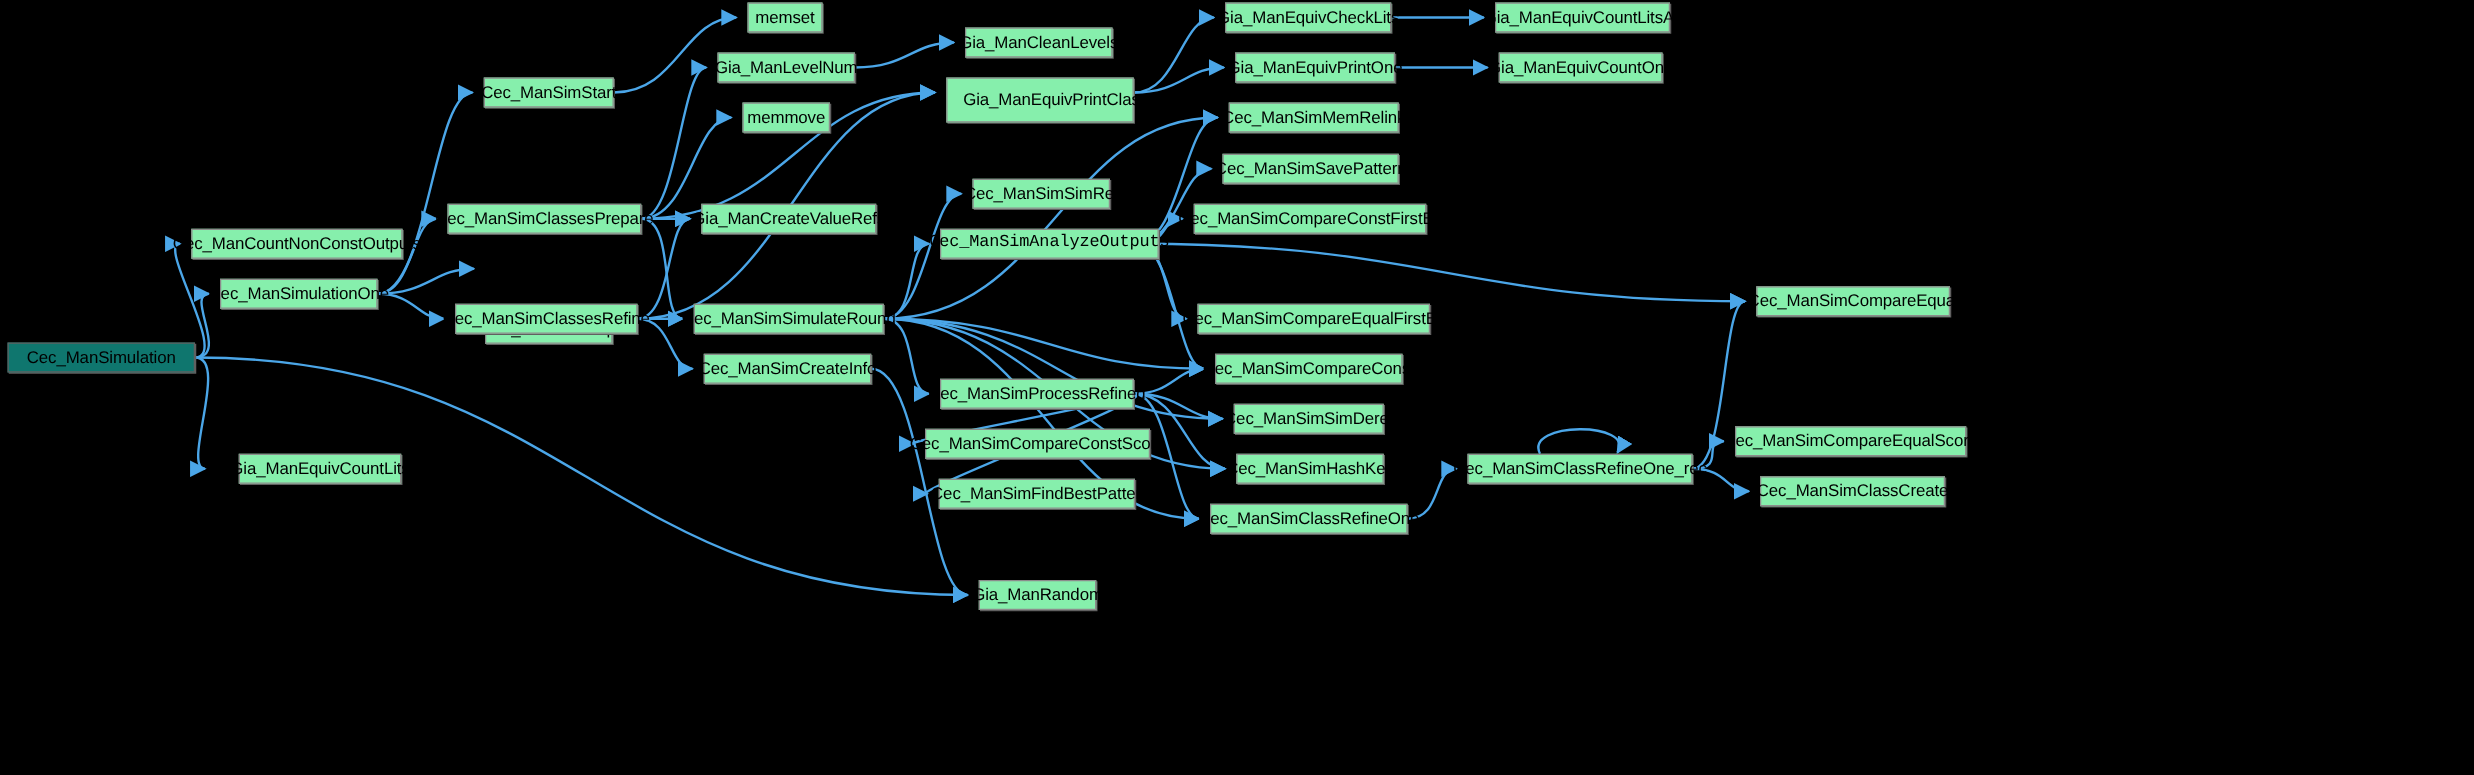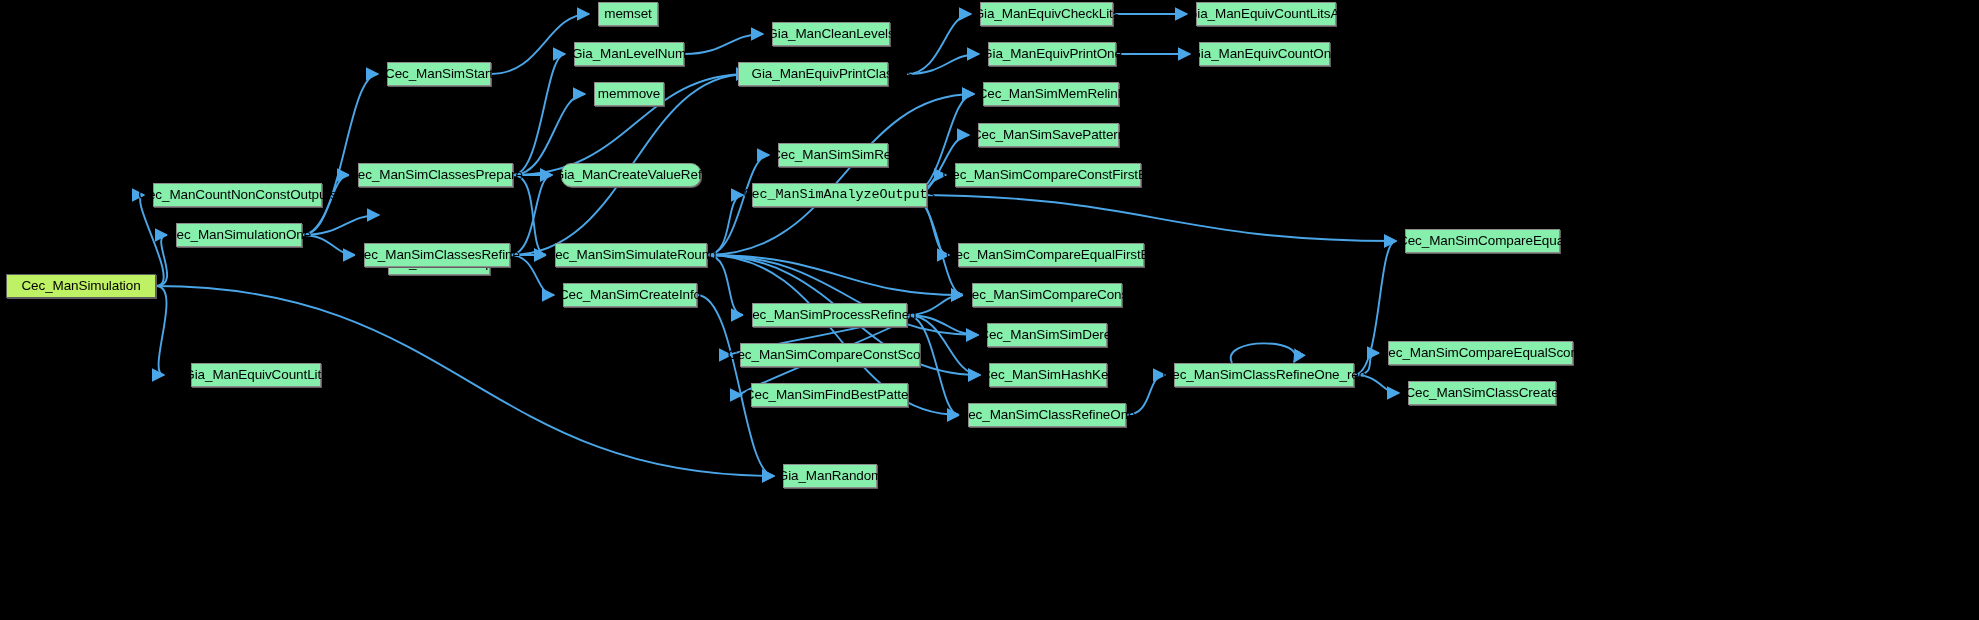--- a/index.html
+++ b/index.html
@@ -40,21 +40,21 @@
     font-size: 13.5px;
     line-height: 1;
     display: flex;
     align-items: center;
     justify-content: center;
     white-space: nowrap;
     letter-spacing: -0.1px;
     padding: 0 6px;
   }
   .gnode.current {
-    background: #bef264;
+    background: #0f766e;
     border: 1px solid #606060;
   }
 </style>
 </head>
 <body>
 
 <div id="graph-canvas">
   <svg id="edge-layer" viewBox="0 0 1979 620">
       <defs>
         <marker id="arrow" viewBox="0 0 10 10" refX="9" refY="5" markerWidth="7" markerHeight="7" orient="auto-start-reverse">
@@ -117,24 +117,24 @@
       <div class="gnode" style="left: 176px; top: 223px; width: 126px; height: 24px;">Cec_ManSimulationOne</div>
       <div class="gnode" style="left: 173px; top: 363px; width: 130px; height: 24px; margin-left: 18px;">Gia_ManEquivCountLits</div>
       <div class="gnode" style="left: 387px; top: 62px; width: 104px; height: 24px;">Cec_ManSimStart</div>
       <div class="gnode" style="left: 358px; top: 163px; width: 155px; height: 24px;">Cec_ManSimClassesPrepare</div>
       <div class="gnode" style="left: 388px; top: 203px; width: 102px; height: 24px; margin-top: 48px;">Cec_ManSimStop</div>
       <div class="gnode" style="left: 364px; top: 243px; width: 146px; height: 24px;">Cec_ManSimClassesRefine</div>
       <div class="gnode" style="left: 563px; top: 283px; width: 134px; height: 24px;">Cec_ManSimCreateInfo</div>
       <div class="gnode" style="left: 598px; top: 2px; width: 60px; height: 24px;">memset</div>
       <div class="gnode" style="left: 574px; top: 42px; width: 110px; height: 24px;">Gia_ManLevelNum</div>
       <div class="gnode" style="left: 594px; top: 82px; width: 70px; height: 24px;">memmove</div>
-      <div class="gnode" style="left: 561px; top: 163px; width: 140px; height: 24px; border-radius: 10px;">Gia_ManCreateValueRefs</div>
+      <div class="gnode" style="left: 561px; top: 163px; width: 140px; height: 24px;">Gia_ManCreateValueRefs</div>
       <div class="gnode" style="left: 555px; top: 243px; width: 152px; height: 24px;">Cec_ManSimSimulateRound</div>
       <div class="gnode" style="left: 772px; top: 22px; width: 118px; height: 24px;">Gia_ManCleanLevels</div>
-      <div class="gnode" style="left: 738px; top: 62px; width: 150px; height: 24px; padding-left: 45px;">Gia_ManEquivPrintClasses</div>
+      <div class="gnode" style="left: 757px; top: 62px; width: 150px; height: 36px; padding-left: 45px;">Gia_ManEquivPrintClasses</div>
       <div class="gnode" style="left: 778px; top: 143px; width: 110px; height: 24px;">Cec_ManSimSimRef</div>
       <div class="gnode" style="left: 752px; top: 183px; width: 175px; height: 24px; font-family: Liberation Mono, monospace;">Cec_ManSimAnalyzeOutputs</div>
       <div class="gnode" style="left: 752px; top: 303px; width: 155px; height: 24px;">Cec_ManSimProcessRefined</div>
       <div class="gnode" style="left: 740px; top: 343px; width: 180px; height: 24px;">Cec_ManSimCompareConstScore</div>
       <div class="gnode" style="left: 751px; top: 383px; width: 157px; height: 24px; padding-left: 12px;">Cec_ManSimFindBestPattern</div>
       <div class="gnode" style="left: 783px; top: 464px; width: 94px; height: 24px;">Gia_ManRandom</div>
       <div class="gnode" style="left: 980px; top: 2px; width: 133px; height: 24px;">Gia_ManEquivCheckLits</div>
       <div class="gnode" style="left: 988px; top: 42px; width: 128px; height: 24px;">Gia_ManEquivPrintOne</div>
       <div class="gnode" style="left: 983px; top: 82px; width: 136px; height: 24px;">Cec_ManSimMemRelink</div>
       <div class="gnode" style="left: 978px; top: 123px; width: 141px; height: 24px;">Cec_ManSimSavePattern</div>

